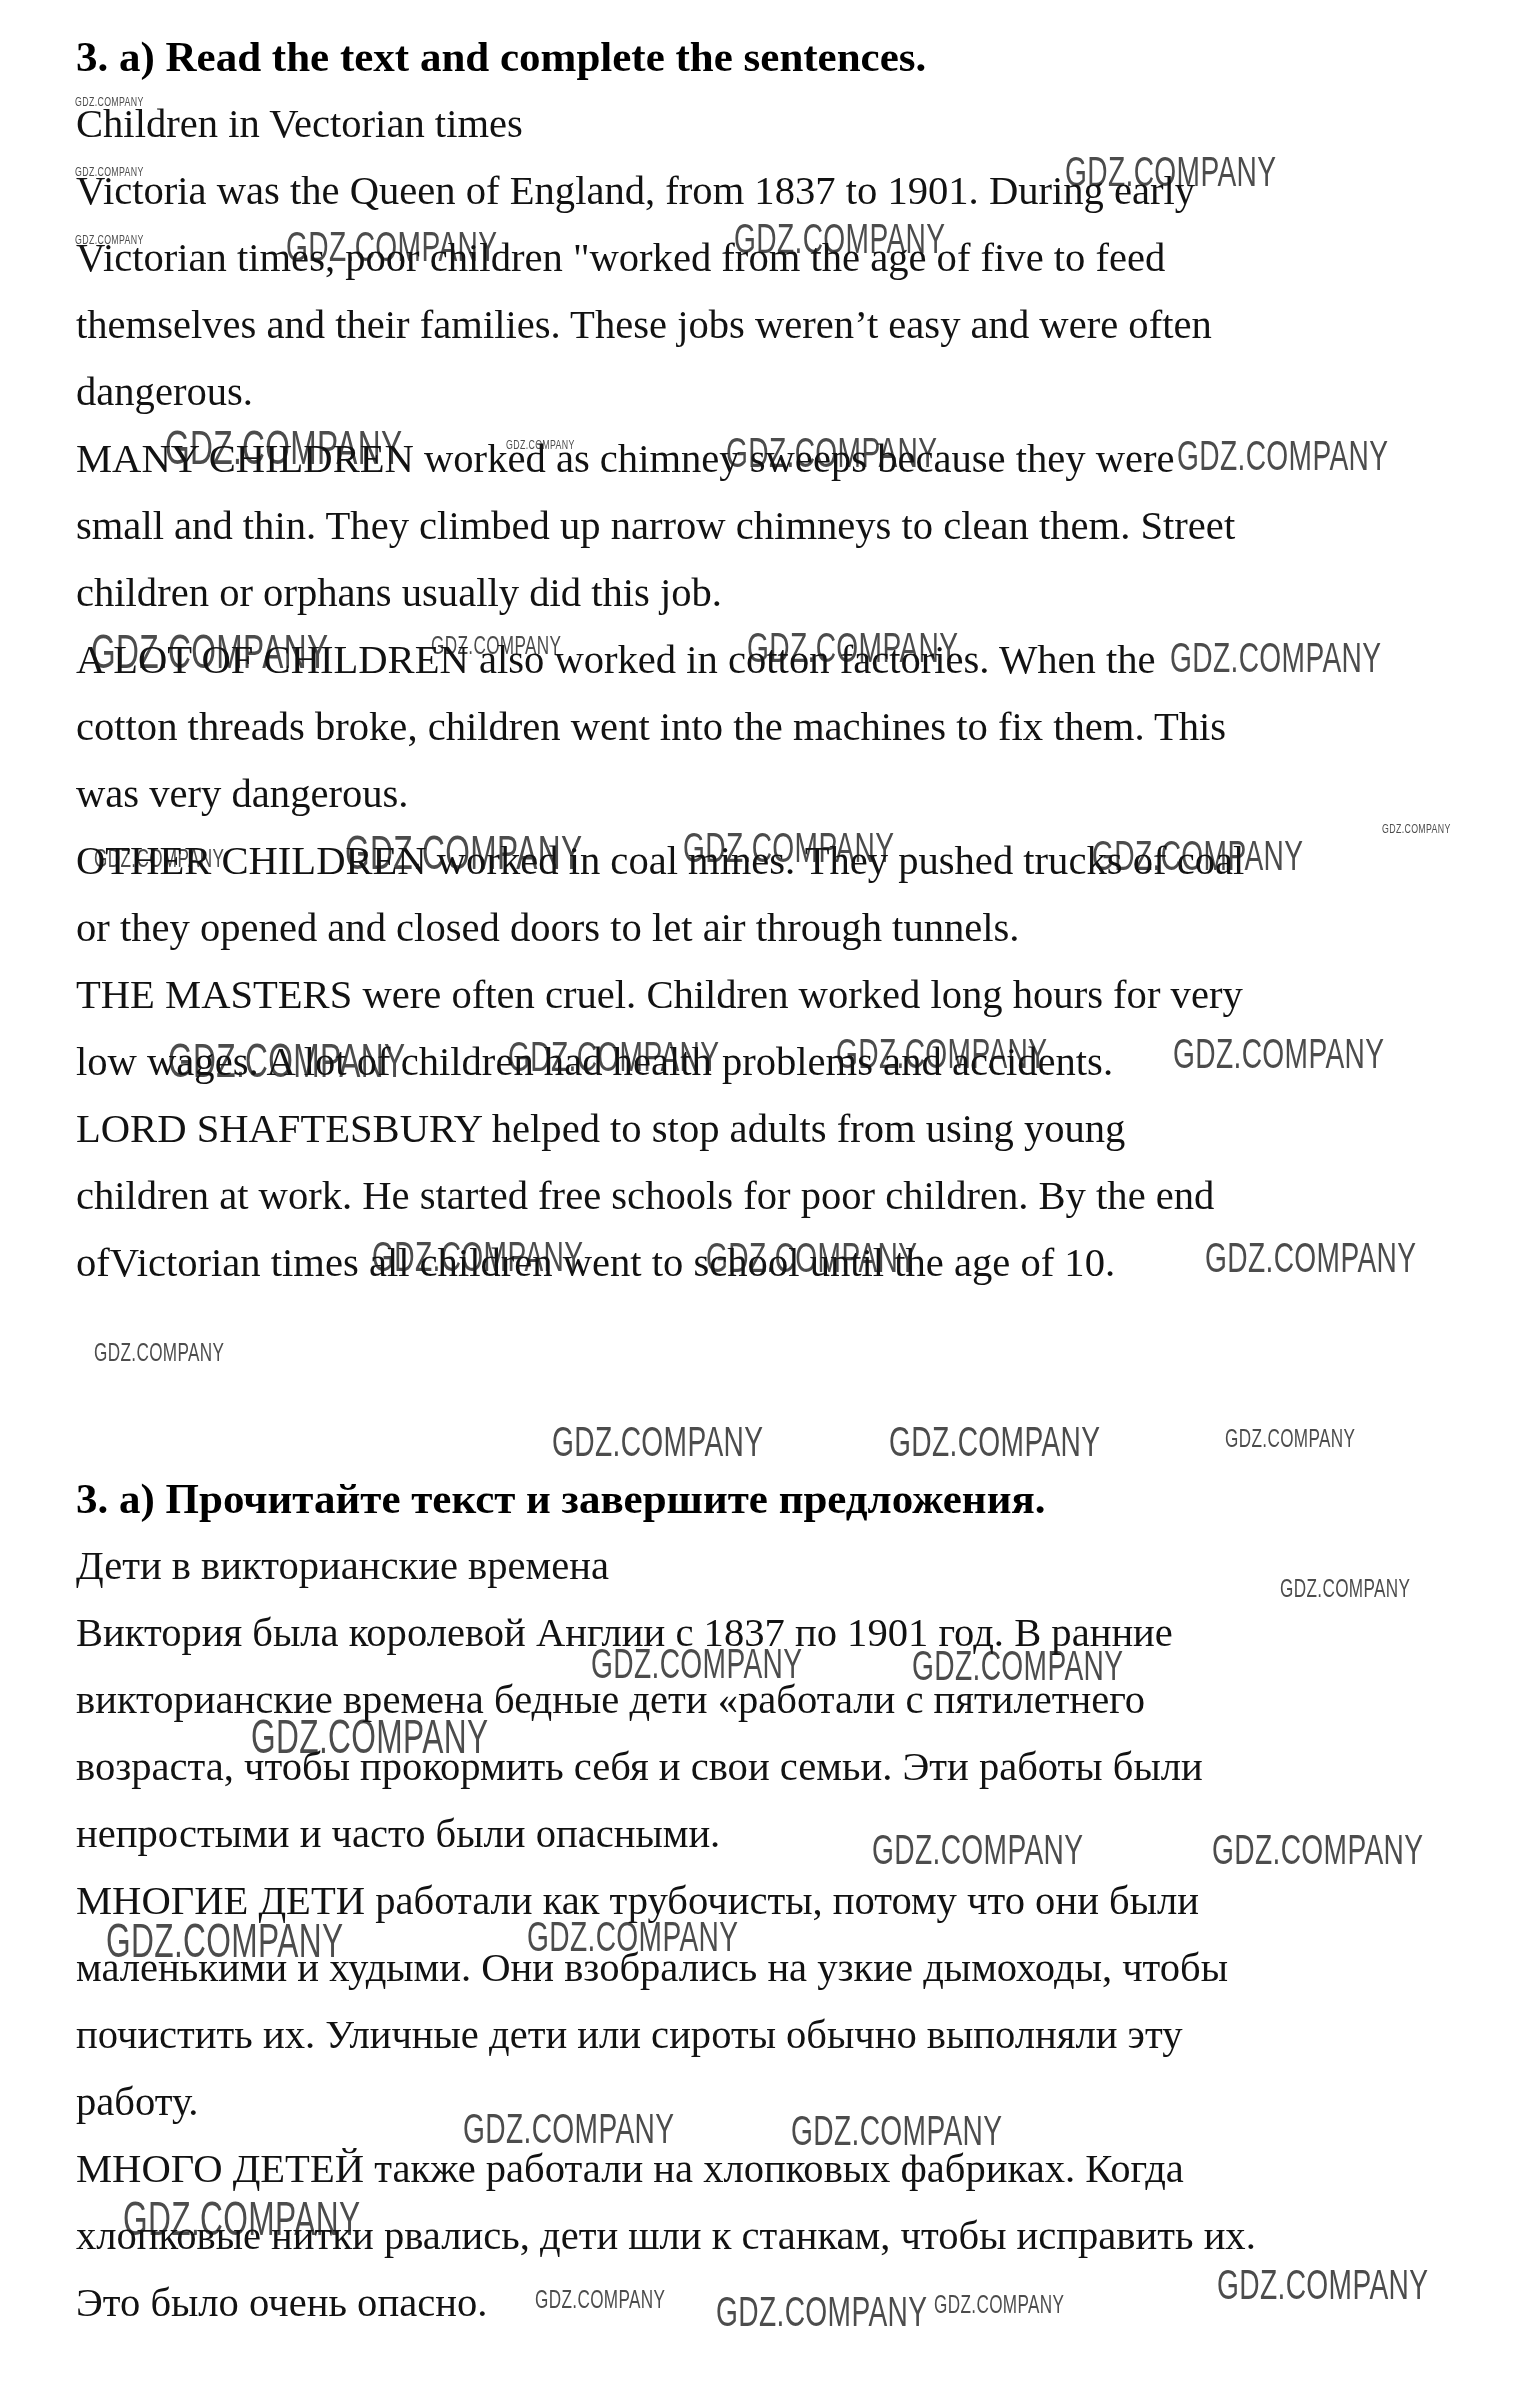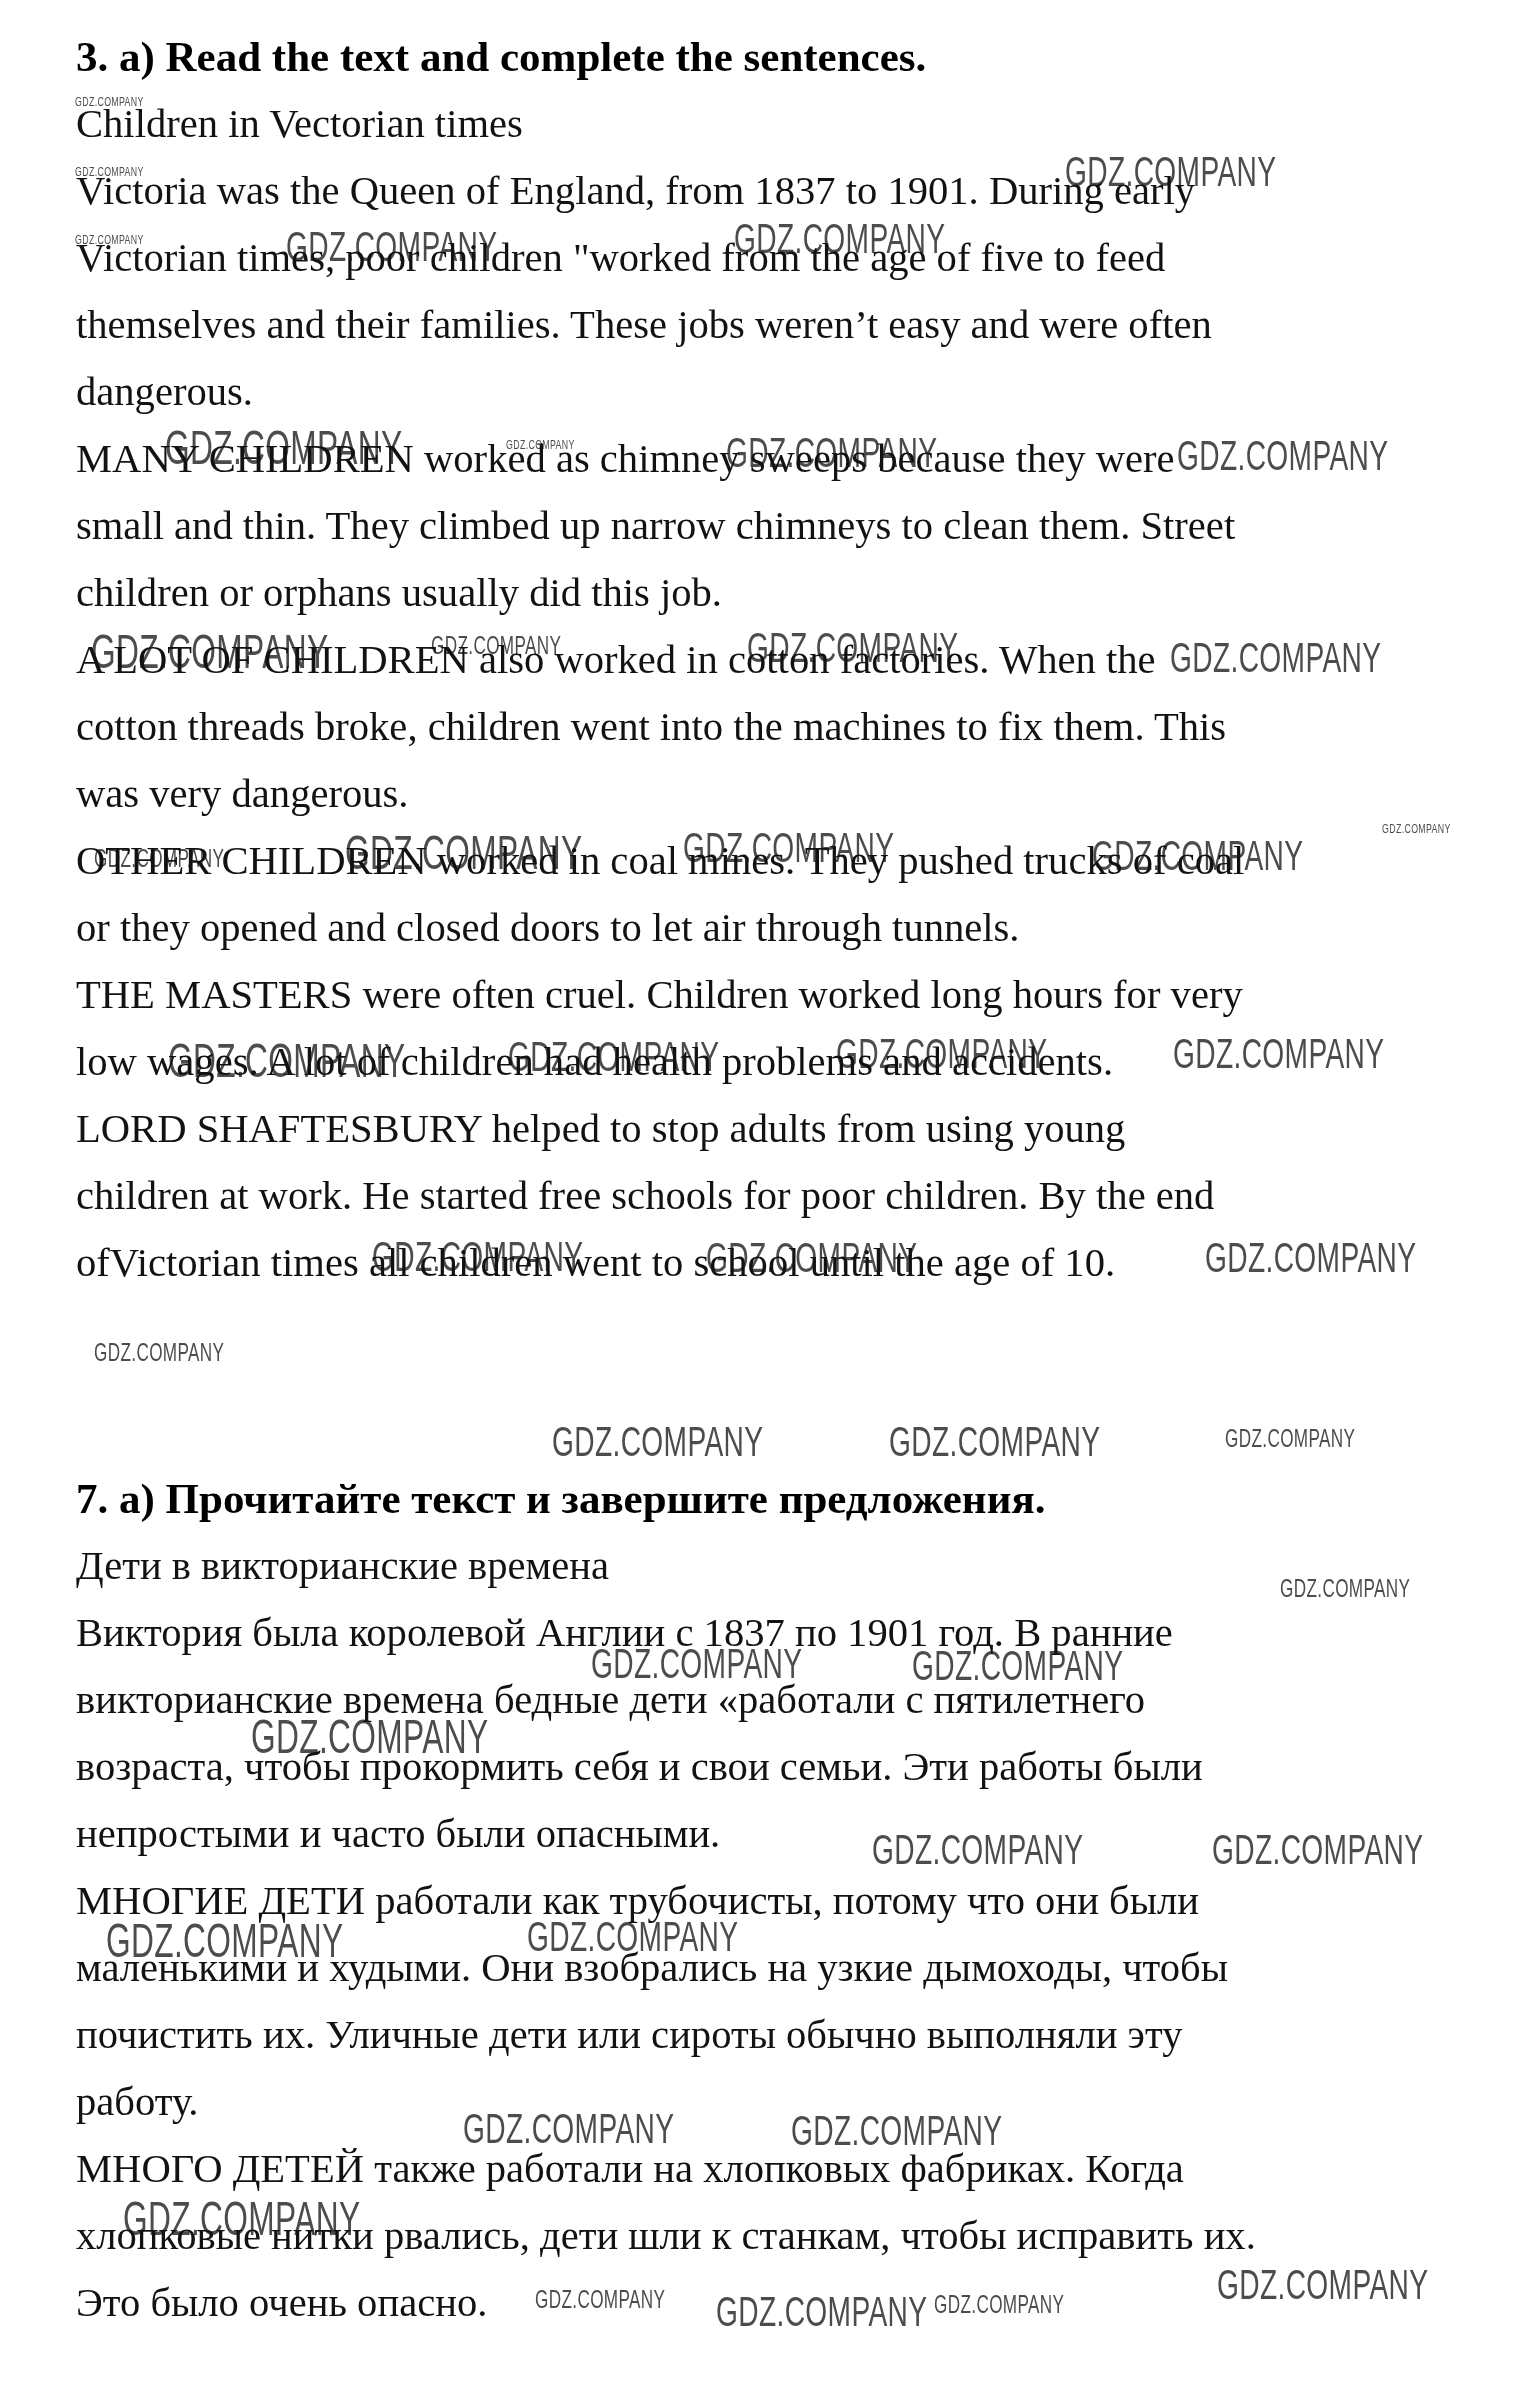--- a/index.html
+++ b/index.html
@@ -108,21 +108,21 @@
         <div class="text-line">or they opened and closed doors to let air through tunnels.</div>
         <div class="text-line">THE MASTERS were often cruel. Children worked long hours for very</div>
         <div class="text-line">low wages. A lot of children had health problems and accidents.</div>
         <div class="text-line">LORD SHAFTESBURY helped to stop adults from using young</div>
         <div class="text-line">children at work. He started free schools for poor children. By the end</div>
         <div class="text-line">ofVictorian times all children went to school until the age of 10.</div>
       </div>
   </div>
 
   <div class="text-section" id="russian-section" style="top: 1465px;">
-    <div class="title-line">7. а) Прочитайте текст и завершите предложения.</div>
+    <div class="title-line">3. а) Прочитайте текст и завершите предложения.</div>
     <div id="russian-lines">
         <div class="text-line">Дети в викторианские времена</div>
         <div class="text-line">Виктория была королевой Англии с 1837 по 1901 год. В ранние</div>
         <div class="text-line">викторианские времена бедные дети «работали с пятилетнего</div>
         <div class="text-line">возраста, чтобы прокормить себя и свои семьи. Эти работы были</div>
         <div class="text-line">непростыми и часто были опасными.</div>
         <div class="text-line">МНОГИЕ ДЕТИ работали как трубочисты, потому что они были</div>
         <div class="text-line">маленькими и худыми. Они взобрались на узкие дымоходы, чтобы</div>
         <div class="text-line">почистить их. Уличные дети или сироты обычно выполняли эту</div>
         <div class="text-line">работу.</div>

